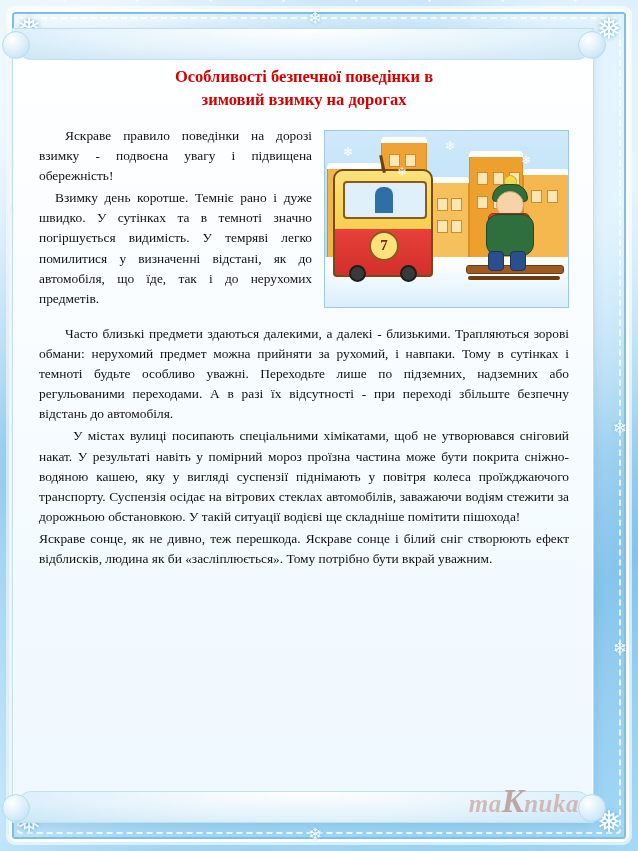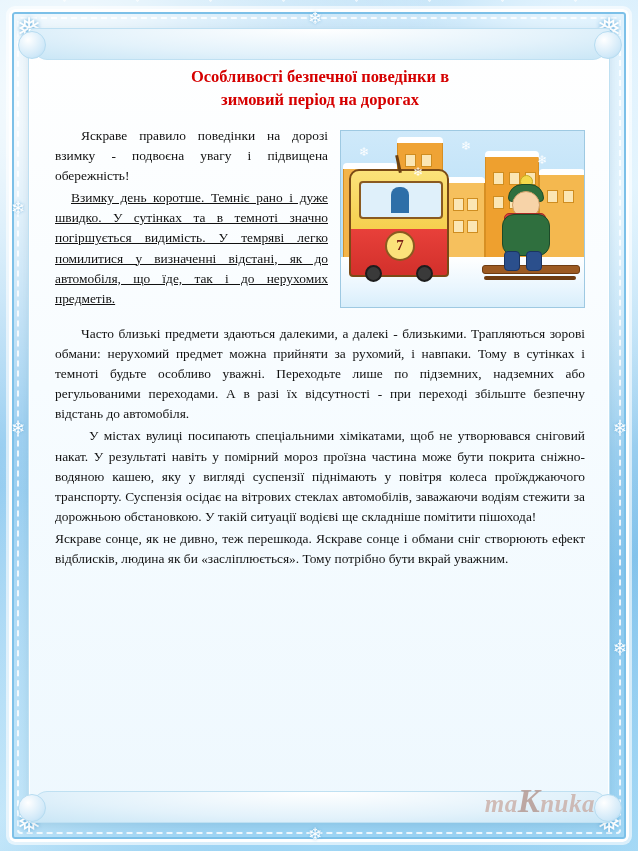--- a/index.html
+++ b/index.html
@@ -76,21 +76,21 @@
     color: #ffffff;
     font-size: 17px;
     line-height: 1;
     text-shadow: 0 0 3px rgba(90,170,220,.8);
     pointer-events: none;
   }
 
   
   .scroll {
     position: absolute;
-    left: 28px;
+    left: 12px;
     top: 28px;
     width: 582px;
     height: 795px;
     box-sizing: border-box;
     background:
       linear-gradient(180deg, #ffffff 0%, #f7fcff 45%, #eef8fe 100%);
     border: 1px solid #bfe0f2;
     box-shadow: 0 0 0 1px rgba(255,255,255,.9) inset,
                 0 3px 10px rgba(60,120,160,.18);
   }
@@ -158,21 +158,21 @@
   p {
     margin: 0 0 2px 0;
     font-size: 13.4px;
     line-height: 1.5;
     color: #111111;
     text-align: justify;
     text-justify: inter-word;
     hyphens: auto;
   }
   p.indent { text-indent: 26px; }
-  p.indent-sm { text-indent: 16px; text-decoration: underline; }
+  p.indent-sm { text-indent: 16px; }
   p.indent-lg { text-indent: 34px; }
 
   .lower {
     margin-top: 10px;
   }
 
   
   .watermark {
     position: absolute;
     right: 16px;
@@ -397,21 +397,21 @@
     </div>
     <div class="curl bottom">
       <div class="curl-knot l"></div>
       <div class="curl-knot r"></div>
     </div>
 
     <div class="content">
 
       <div class="title">
         <div>Особливості безпечної поведінки в</div>
-        <div>зимовий період на дорогах</div>
+        <div>зимовий взимку на дорогах</div>
       </div>
 
       <div class="body-top">
 
         <div class="figure">
           <div class="ill">
             <div class="sky"></div>
 
             <div class="bld b1"></div>
             <div class="bld b2"></div>
@@ -472,21 +472,21 @@
           </div>
         </div>
 
         <p class="indent">Яскраве правило поведінки на дорозі взимку - подвоєна увагу і підвищена обережність!</p>
         <p class="indent-sm">Взимку день коротше. Темніє рано і дуже швидко. У сутінках та в темноті значно погіршується видимість. У темряві легко помилитися у визначенні відстані, як до автомобіля, що їде, так і до нерухомих предметів.</p>
       </div>
 
       <div class="lower">
         <p class="indent">Часто близькі предмети здаються далекими, а далекі - близькими. Трапляються зорові обмани: нерухомий предмет можна прийняти за рухомий, і навпаки. Тому в сутінках і темноті будьте особливо уважні. Переходьте лише по підземних, надземних або регульованими переходами. А в разі їх відсутності - при переході збільште безпечну відстань до автомобіля.</p>
         <p class="indent-lg">У містах вулиці посипають спеціальними хімікатами, щоб не утворювався сніговий накат. У результаті навіть у помірний мороз проїзна частина може бути покрита сніжно-водяною кашею, яку у вигляді суспензії піднімають у повітря колеса проїжджаючого транспорту. Суспензія осідає на вітрових стеклах автомобілів, заважаючи водіям стежити за дорожньою обстановкою. У такій ситуації водієві ще складніше помітити пішохода!</p>
-        <p>Яскраве сонце, як не дивно, теж перешкода. Яскраве сонце і обмани сніг створюють ефект відблисків, людина як би «засліплюється». Тому потрібно бути вкрай уважним.</p>
+        <p>Яскраве сонце, як не дивно, теж перешкода. Яскраве сонце і білий сніг створюють ефект відблисків, людина як би «засліплюється». Тому потрібно бути вкрай уважним.</p>
       </div>
 
       <div class="watermark">
         <span>ma</span><span class="big">K</span><span>nuka</span>
       </div>
 
     </div>
   </div>
 </div>
 

